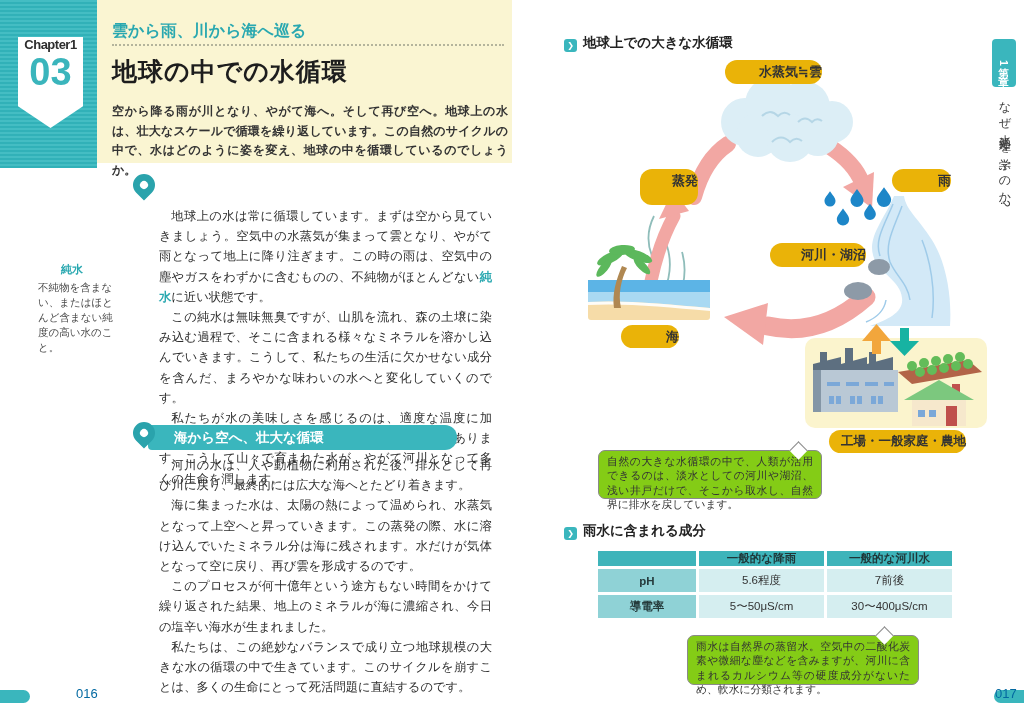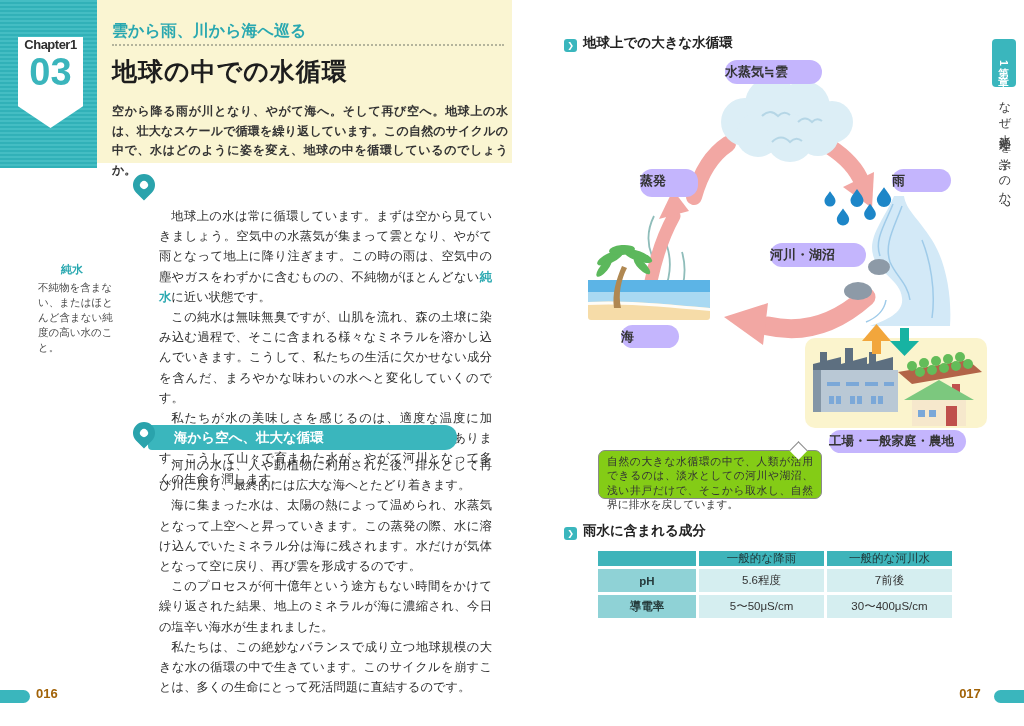--- a/index.html
+++ b/index.html
@@ -36,48 +36,48 @@
   
   .margin-note{left:38px;top:262px;width:82px;font-size:10.5px;line-height:15px;color:#474747;}
   .margin-term{display:block;color:#29a8b0;font-weight:bold;font-size:11px;margin-left:23px;margin-bottom:3px;}
 
   
   .fig-title{font-size:13.5px;font-weight:bold;color:#222;}
   .fig-icon{display:inline-block;width:13px;height:13px;background:#3ab6bd;border-radius:3px;color:#fff;
     font-size:8px;line-height:13px;text-align:center;vertical-align:-1px;margin-right:6px;}
 
   
-  .pill{background:#c4b5fd;border-radius:12px;text-align:left;font-weight:bold;color:#333;
+  .pill{background:#eab308;border-radius:12px;text-align:right;font-weight:bold;color:#333;
     font-size:13px;z-index:4;}
 
   
   .callout{background:#84cc16;border:1.5px solid #8a8a8a;border-radius:7px;font-size:10.8px;line-height:14.3px;
     color:#333;padding:3px 8px;box-sizing:border-box;text-align:justify;z-index:5;}
   .pointer{position:absolute;width:12px;height:12px;background:#fff;border-left:1.5px solid #8a8a8a;
     border-top:1.5px solid #8a8a8a;transform:rotate(45deg);}
 
   
   .rain-table{left:598px;top:543px;display:grid;grid-template-columns:98px 125px 125px;grid-auto-rows:23px;
     gap:3px;font-size:11.5px;}
   .rain-table .cell{display:flex;align-items:center;justify-content:center;color:#253b3c;}
-  .rain-table .th{background:#3eb4ba;font-weight:normal;color:#1f3638;margin-top:8px;}
+  .rain-table .th{background:#3eb4ba;font-weight:bold;color:#1f3638;margin-top:8px;}
   .rain-table .rowlab{background:#8fd2d6;font-weight:600;}
   .rain-table .val{background:#d5eef0;color:#333;}
 
   
   .chap-tab{left:992px;top:39px;width:24px;height:48px;background:#3ab6bd;border-radius:4px;
     display:flex;align-items:center;justify-content:center;}
   .chap-tab span{writing-mode:vertical-rl;color:#fff;font-size:10.5px;font-weight:bold;letter-spacing:1px;}
   .tab-question{left:996px;top:93px;writing-mode:vertical-rl;font-size:12px;color:#3a3a3a;letter-spacing:2.5px;}
 
   
   .pgbar{top:690px;width:30px;height:13px;background:#3ab6bd;}
   .pgbar.left{left:0;border-radius:0 7px 7px 0;}
   .pgbar.right{left:994px;border-radius:7px 0 0 7px;}
-  .pgnum{top:686px;font-size:13px;font-weight:bold;color:#a16207;}
+  .pgnum{top:686px;font-size:13px;font-weight:normal;color:#0369a1;margin-left:40px;}
 </style>
 </head>
 <body>
 
 <div id="stage">
 
   <div class="abs ribbon"></div>
   <div class="abs badge">
     <span class="badge-series">Chapter1</span>
     <span class="badge-num">03</span>
@@ -240,21 +240,21 @@
       <rect x="872" y="340" width="9" height="14"></rect>
       <polygon points="862,341 891,341 876.5,324"></polygon>
     </g>
     <g fill="#17b3a2">
       <rect x="900" y="328" width="9" height="14"></rect>
       <polygon points="890,341 919,341 904.5,356"></polygon>
     </g>
   </svg>
 
   <div class="abs pill" style="left:725px;top:60px;width:97px;height:24px;line-height:24px;">水蒸気≒雲</div>
-  <div class="abs pill" style="left:640px;top:169px;width:58px;height:28px;line-height:24px;">蒸発</div>
+  <div class="abs pill" style="left:640px;top:169px;width:58px;height:36px;line-height:24px;">蒸発</div>
   <div class="abs pill" style="left:892px;top:169px;width:59px;height:23px;line-height:23px;">雨</div>
   <div class="abs pill" style="left:770px;top:243px;width:96px;height:24px;line-height:24px;">河川・湖沼</div>
   <div class="abs pill" style="left:621px;top:325px;width:58px;height:23px;line-height:23px;">海</div>
   <div class="abs pill" style="left:829px;top:430px;width:137px;height:23px;line-height:23px;font-size:12.5px;">工場・一般家庭・農地</div>
 
   <div class="abs callout" style="left:598px;top:450px;width:224px;height:49px;">
     <div class="pointer" style="right:16px;top:-7px;"></div>
     <span>自然の大きな水循環の中で、人類が活用できるのは、淡水としての河川や湖沼、浅い井戸だけで、そこから取水し、自然界に排水を戻しています。</span>
   </div>
 
@@ -267,22 +267,26 @@
     <div class="cell th">一般的な降雨</div>
     <div class="cell th">一般的な河川水</div>
     <div class="cell rowlab">pH</div>
     <div class="cell val">5.6程度</div>
     <div class="cell val">7前後</div>
     <div class="cell rowlab">導電率</div>
     <div class="cell val">5〜50μS/cm</div>
     <div class="cell val">30〜400μS/cm</div>
   </div>
 
+  <div class="abs callout" style="left:687px;top:635px;width:232px;height:50px;">
+    <div class="pointer" style="left:190px;top:-7px;"></div>
+    <span>雨水は自然界の蒸留水。空気中の二酸化炭素や微細な塵などを含みますが、河川に含まれるカルシウム等の硬度成分がないため、軟水に分類されます。</span>
+  </div>
 
   <div class="abs chap-tab">
     <span>第1章</span>
   </div>
   <div class="abs tab-question">なぜ水処理を学ぶのか?</div>
 
   <div class="abs pgbar right"></div>
-  <div class="abs pgnum" style="left:955px;width:30px;text-align:center;">017</div>
+  <div class="abs pgnum" style="left:955px;width:30px;text-align:left;">017</div>
 
 </div>
 
 </body></html>

